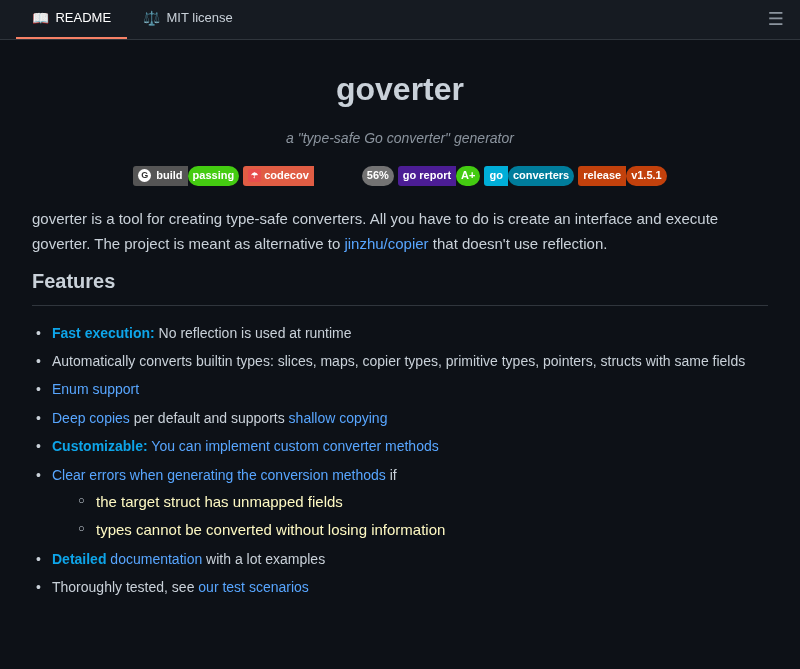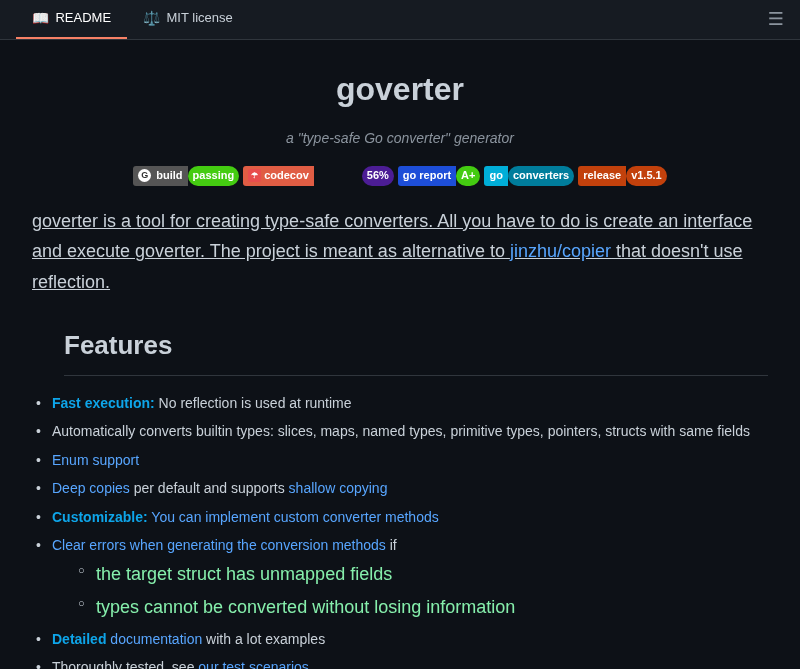--- a/index.html
+++ b/index.html
@@ -113,24 +113,23 @@
       align-items: center;
       color: #fff;
       border-radius: 10px;
     }
     .build-badge .badge-left { display: flex; align-items: center; gap: 2px; }
 
     .passing { background-color: #44cc11; }
 
     .description {
       color: #c9d1d9;
-      margin-bottom: 28px;
-      font-size: 18px;
+      margin-bottom: 8px;
+      font-size: 15px;
       line-height: 1.7;
-      text-decoration: underline;
     }
 
     .description a, .nav-links a {
       color: #58a6ff;
       text-decoration: none;
     }
 
     .nav-links {
       margin-bottom: 24px;
       font-size: 14px;
@@ -140,27 +139,26 @@
       color: #58a6ff;
       text-decoration: none;
     }
 
     .nav-links .separator {
       color: #8b949e;
       margin: 0 4px;
     }
 
     h2 {
-      font-size: 26px;
+      font-size: 20px;
       font-weight: 600;
       color: #c9d1d9;
       margin-bottom: 16px;
       padding-bottom: 8px;
       border-bottom: 1px solid #30363d;
-      margin-left: 32px;
     }
 
     .features-section {
       margin-bottom: 32px;
     }
 
     .features-list {
       list-style: none;
       padding-left: 0;
     }
@@ -183,22 +181,22 @@
     .sub-list {
       list-style: none;
       padding-left: 24px;
       margin-top: 4px;
     }
 
     .sub-list li {
       position: relative;
       padding-left: 20px;
       margin-bottom: 4px;
-      color: #86efac;
-      font-size: 18px;
+      color: #fef9c3;
+      font-size: 15px;
     }
 
     .sub-list li::before {
       content: "○";
       position: absolute;
       left: 2px;
       font-size: 11px;
       top: 2px;
       color: #c9d1d9;
     }
@@ -245,25 +243,25 @@
         <span>build</span>
       </div>
       <div class="badge-right passing">passing</div>
     </div>
 
     <div class="badge">
       <div class="badge-left" style="background:#e05d44;display:flex;align-items:center;">
         <span style="display:inline-block;width:13px;height:13px;background:#e84d4d;border-radius:2px;text-align:center;line-height:13px;font-size:8px;color:#fff;margin-right:3px;">☂</span>
         <span>codecov</span>
       </div>
-      <div class="badge-right" style="background:#4c1d95;margin-left:48px;">56%</div>
+      <div class="badge-right" style="background:#737373;margin-left:48px;">56%</div>
     </div>
 
     <div class="badge">
-      <div class="badge-left" style="background:#1d4ed8;">go report</div>
+      <div class="badge-left" style="background:#4c1d95;">go report</div>
       <div class="badge-right" style="background:#44cc11;">A+</div>
     </div>
 
     <div class="badge">
       <div class="badge-left" style="background:#00aed8;">
         <span>go</span>
       </div>
       <div class="badge-right" style="background:#007d9c;">converters</div>
     </div>
 
@@ -283,21 +281,21 @@
     <h2>Features</h2>
 
     <ul class="features-list">
 
       <li>
         <strong>Fast execution:</strong>
         <span> No reflection is used at runtime</span>
       </li>
 
       <li>
-        <span>Automatically converts builtin types: slices, maps, named types, primitive types, pointers, structs with same fields</span>
+        <span>Automatically converts builtin types: slices, maps, copier types, primitive types, pointers, structs with same fields</span>
       </li>
 
       <li>
         <a class="link" href="#">Enum support</a>
       </li>
 
       <li>
         <a class="link" href="#">Deep copies</a>
         <span> per default and supports </span>
         <a class="link" href="#">shallow copying</a>

